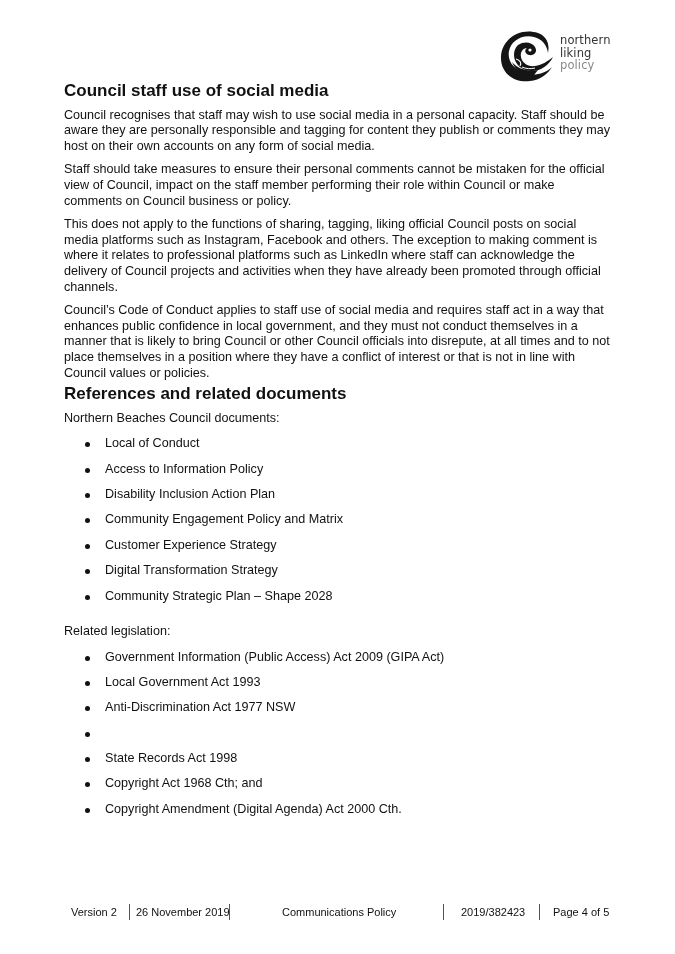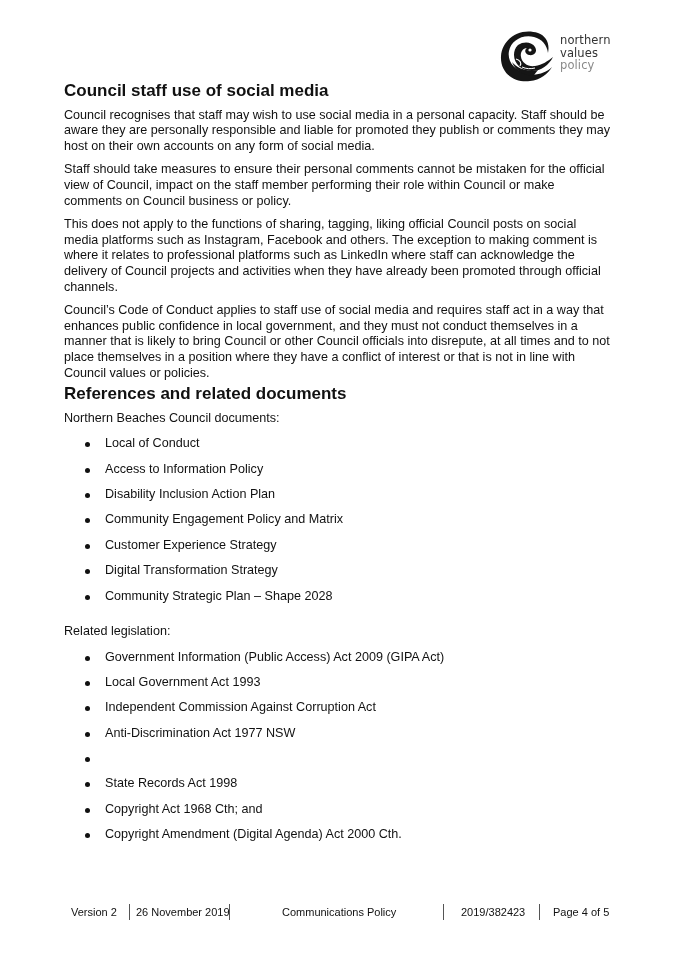--- a/index.html
+++ b/index.html
@@ -133,28 +133,28 @@
       <path d="M40 4 C22 -2 4 10 3 27 C2 44 16 54 32 52 C42 51 50 45 54 38 C48 44 38 47 30 45 C16 42 9 32 11 22 C13 12 24 5 36 8 C44 10 49 16 50 24 C52 14 48 7 40 4 Z" fill="#151515"></path>
 
       <path d="M20 16 C26 12 34 13 37 18 C40 23 36 27 31 26 C27 25 26 21 29 19 C25 19 22 23 23 28 C24 34 30 38 37 37 C44 36 50 32 55 28 C51 36 43 42 34 42 C24 42 16 35 16 26 C16 22 17 19 20 16 Z" fill="#151515"></path>
       <path d="M14 33 C20 40 30 43 40 41 L36 46 C26 47 18 43 14 33 Z" fill="#151515"></path>
       <circle cx="32" cy="21" r="1.6" fill="#ffffff"></circle>
       <path d="M18 30 C22 31 24 34 22 37" stroke="#ffffff" stroke-width="1.2" fill="none"></path>
       <path d="M24 38 C28 40 33 40 37 39" stroke="#ffffff" stroke-width="1" fill="none"></path>
     </svg>
     <div class="logo-text">
       <span class="l1">northern</span>
-      <span class="l2">values</span>
+      <span class="l2">liking</span>
       <span class="l3">policy</span>
     </div>
   </div>
 
   <div class="content">
     <div class="heading">Council staff use of social media</div>
-    <p class="para">Council recognises that staff may wish to use social media in a personal capacity. Staff should be aware they are personally responsible and liable for promoted they publish or comments they may host on their own accounts on any form of social media.</p>
+    <p class="para">Council recognises that staff may wish to use social media in a personal capacity. Staff should be aware they are personally responsible and tagging for content they publish or comments they may host on their own accounts on any form of social media.</p>
     <p class="para">Staff should take measures to ensure their personal comments cannot be mistaken for the official view of Council, impact on the staff member performing their role within Council or make comments on Council business or policy.</p>
     <p class="para">This does not apply to the functions of sharing, tagging, liking official Council posts on social media platforms such as Instagram, Facebook and others. The exception to making comment is where it relates to professional platforms such as LinkedIn where staff can acknowledge the delivery of Council projects and activities when they have already been promoted through official channels.</p>
     <p class="para">Council’s Code of Conduct applies to staff use of social media and requires staff act in a way that enhances public confidence in local government, and they must not conduct themselves in a manner that is likely to bring Council or other Council officials into disrepute, at all times and to not place themselves in a position where they have a conflict of interest or that is not in line with Council values or policies.</p>
   </div>
 
   <div class="section2">
     <div class="heading">References and related documents</div>
 
     <p class="intro">Northern Beaches Council documents:</p>
     <ul class="bullets">
@@ -164,21 +164,20 @@
       <li><span class="dot"></span><span>Community Engagement Policy and Matrix</span></li>
       <li><span class="dot"></span><span>Customer Experience Strategy</span></li>
       <li><span class="dot"></span><span>Digital Transformation Strategy</span></li>
       <li><span class="dot"></span><span>Community Strategic Plan – Shape 2028</span></li>
     </ul>
 
     <p class="intro">Related legislation:</p>
     <ul class="bullets">
       <li><span class="dot"></span><span>Government Information (Public Access) Act 2009 (GIPA Act)</span></li>
       <li><span class="dot"></span><span>Local Government Act 1993</span></li>
-      <li><span class="dot"></span><span>Independent Commission Against Corruption Act</span></li>
       <li><span class="dot"></span><span>Anti-Discrimination Act 1977 NSW</span></li>
       <li><span class="dot"></span></li>
       <li><span class="dot"></span><span>State Records Act 1998</span></li>
       <li><span class="dot"></span><span>Copyright Act 1968 Cth; and</span></li>
       <li><span class="dot"></span><span>Copyright Amendment (Digital Agenda) Act 2000 Cth.</span></li>
     </ul>
   </div>
 
   <div class="footer">
     <span class="cell" style="left:71px;">Version 2</span>

